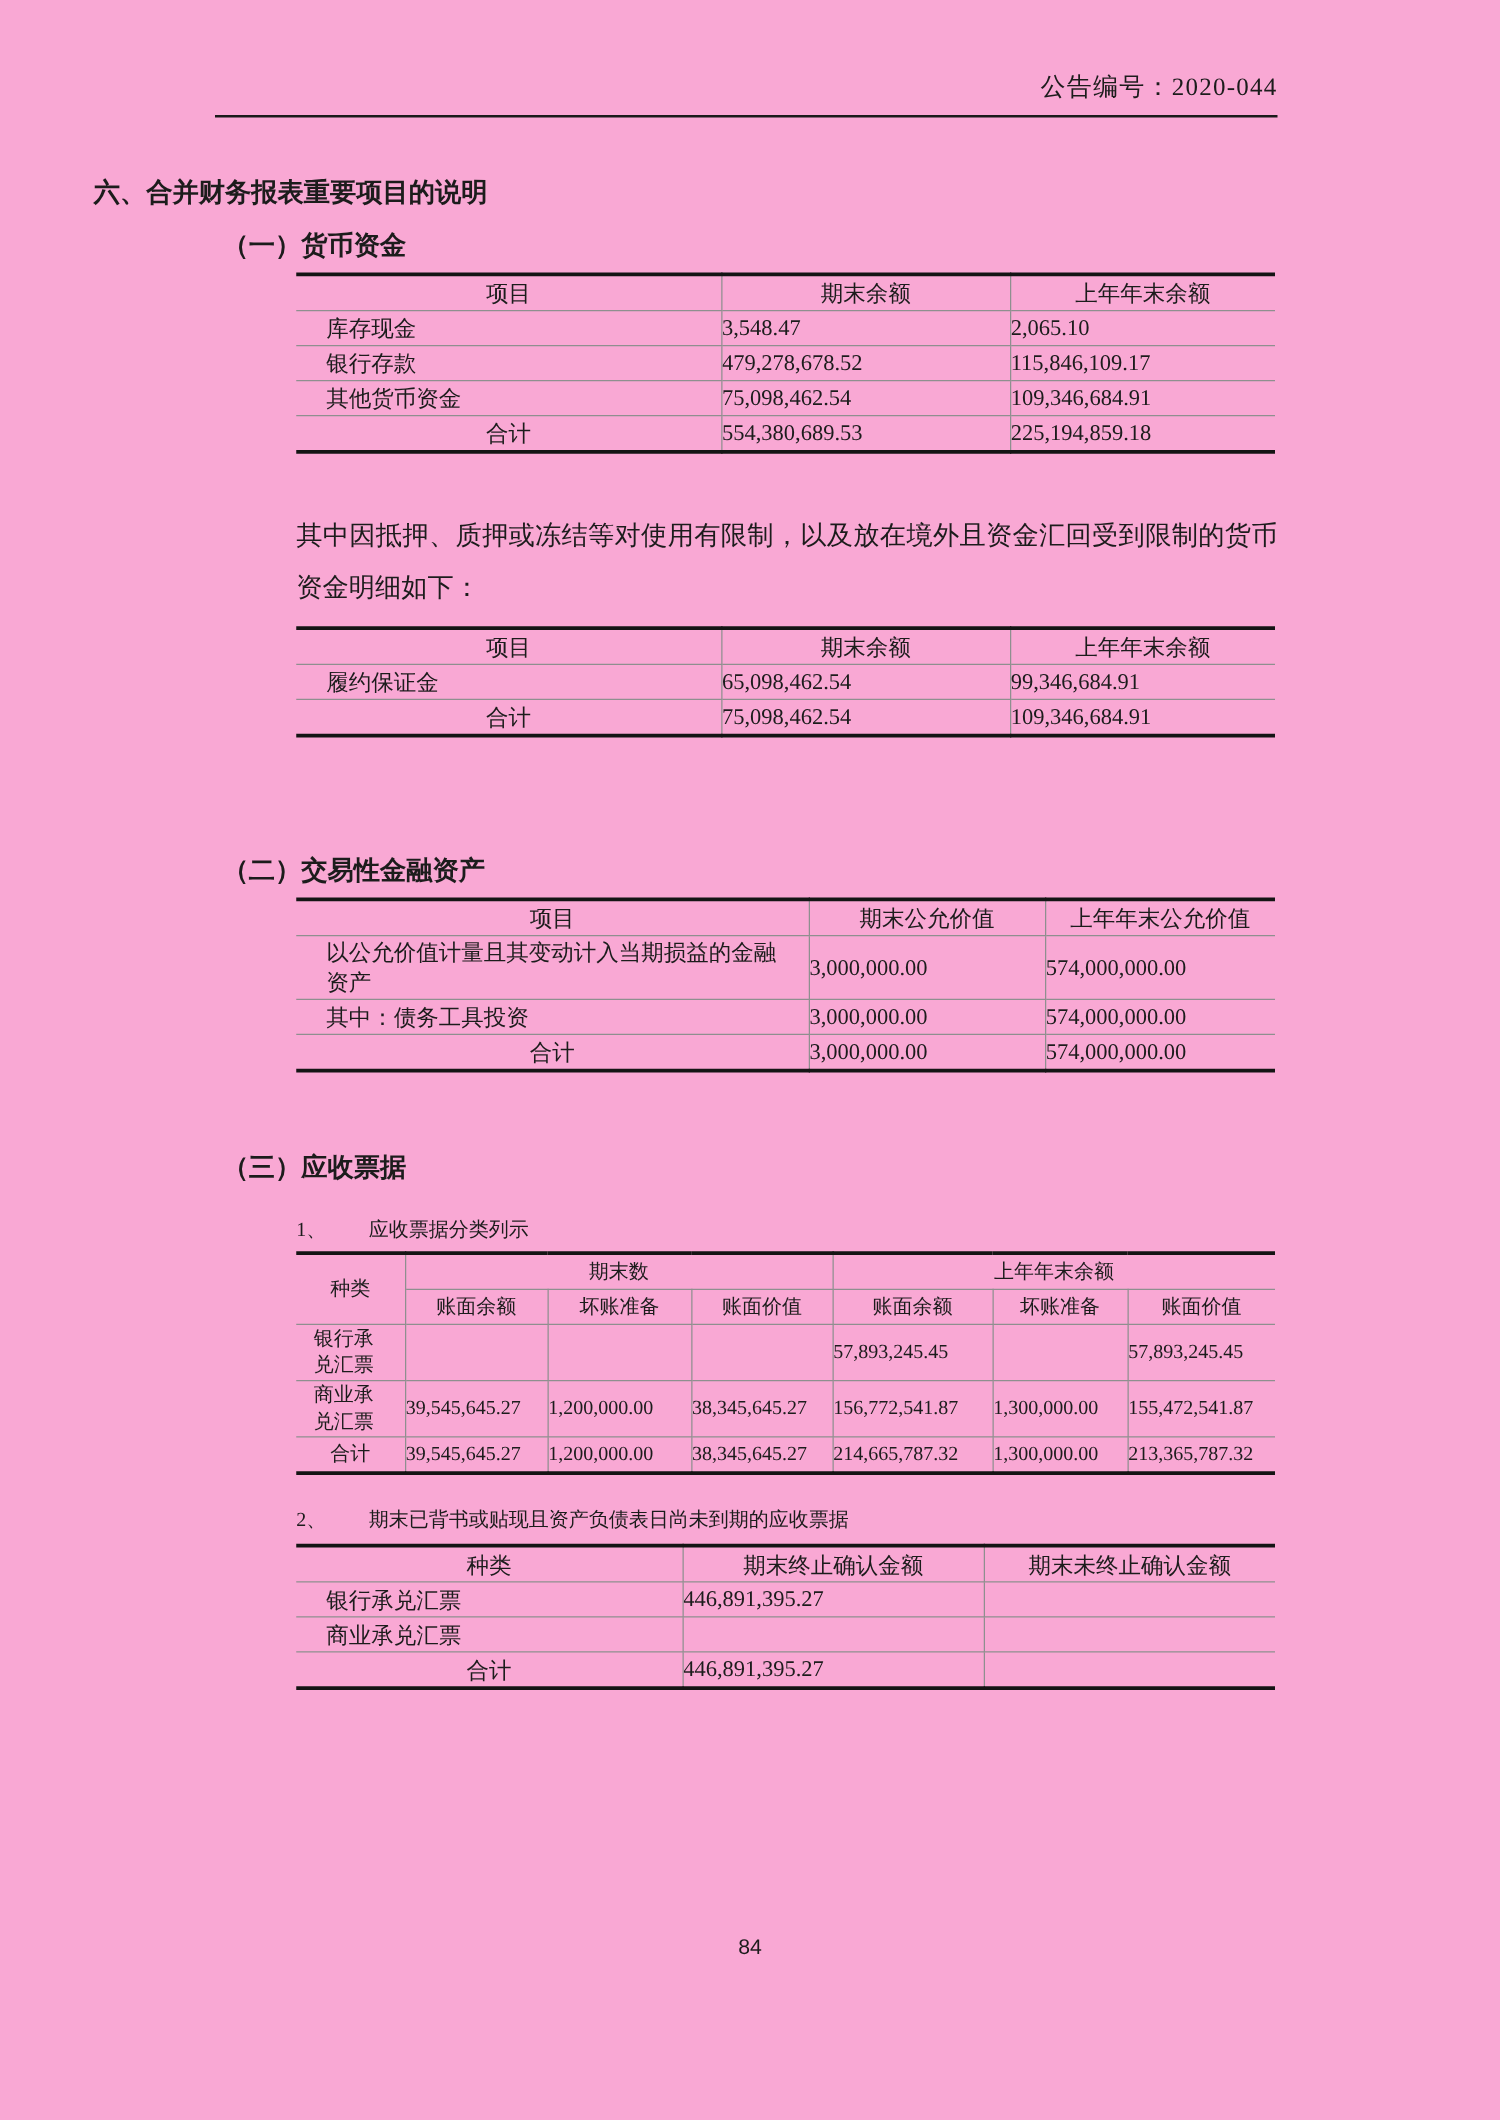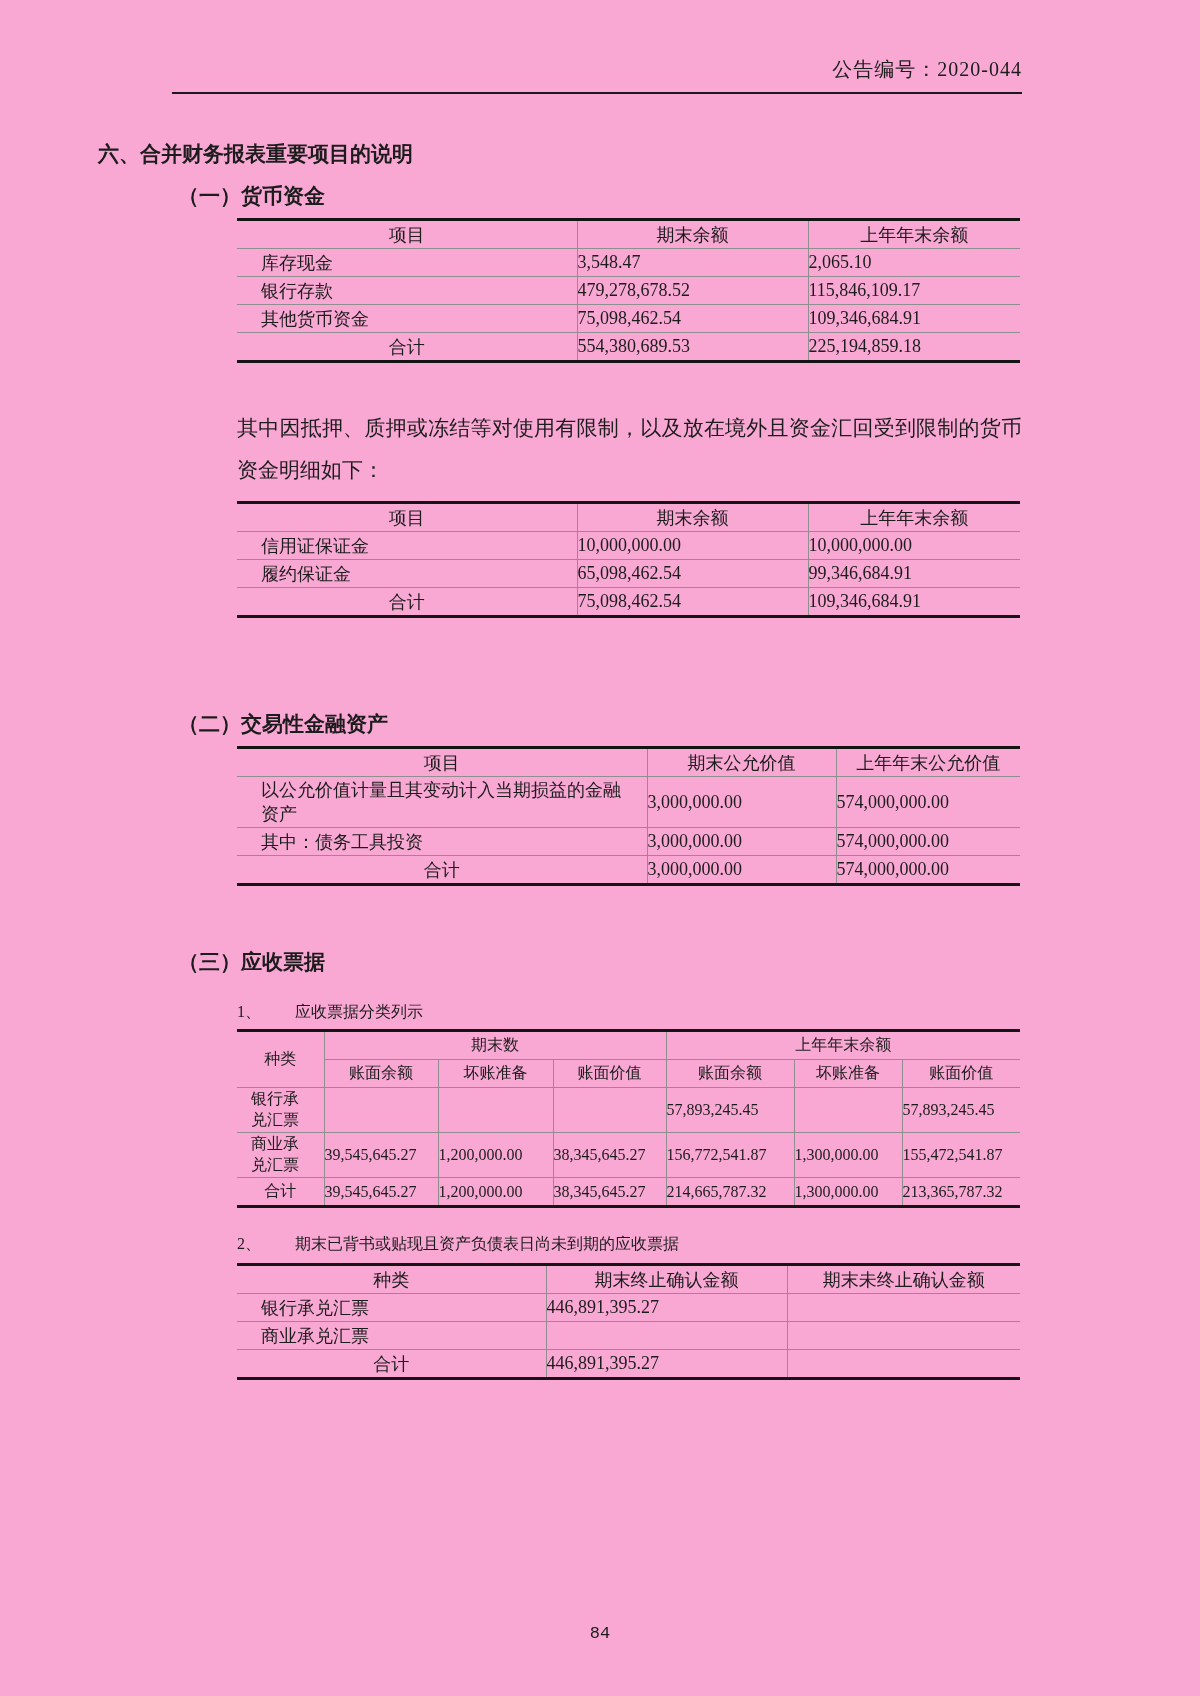--- a/index.html
+++ b/index.html
@@ -19,21 +19,21 @@
     text-align: right;
     font-size: 20px;
     letter-spacing: 1px;
   }
   .header-rule {
     margin: 9px 178px 0 172px;
     border-top: 2.5px solid #1a1a1a;
     height: 0;
   }
   .main-title {
-    margin: 46px 0 0 98px;
+    margin: 46px 0 0 75px;
     font-size: 21px;
     font-weight: bold;
   }
   .sec-title {
     margin: 14px 0 0 178px;
     font-size: 21px;
     font-weight: bold;
   }
   .sec-title.s2 { margin-top: 92px; }
   .sec-title.s3 { margin-top: 62px; }
@@ -76,26 +76,26 @@
   table.t-restricted { margin-top: 10px; }
   table.t3 { width: 783px; margin-top: 8px; }
   table.t3 td.label { padding-right: 18px; }
   table.t4 { width: 783px; margin-top: 6px; font-size: 16px; }
   table.t4 td.label { padding-left: 14px; padding-right: 12px; }
   table.t4 td.num { padding-right: 8px; }
   table.t5 { width: 783px; margin-top: 8px; }
   table.t5 td.num { padding-right: 14px; }
   .page-number {
     position: absolute;
-    top: 1624px;
+    top: 1548px;
     left: 0;
     width: 100%;
     text-align: center;
     font-size: 17px;
-    font-family: Liberation Mono, monospace;
+    font-family: Liberation Sans, sans-serif;
   }
 </style>
 </head>
 <body>
 
 <div class="page">
 
   <div class="doc-header">公告编号：2020-044</div>
   <div class="header-rule"></div>
 
@@ -149,25 +149,20 @@
         <col style="width:212px">
       </colgroup>
     <thead>
       <tr>
         <th>项目</th>
         <th>期末余额</th>
         <th>上年年末余额</th>
       </tr>
     </thead>
     <tbody>
-      <tr>
-        <td class="label">信用证保证金</td>
-        <td class="num">10,000,000.00</td>
-        <td class="num">10,000,000.00</td>
-      </tr>
       <tr>
         <td class="label">履约保证金</td>
         <td class="num">65,098,462.54</td>
         <td class="num">99,346,684.91</td>
       </tr>
       <tr>
         <td class="total">合计</td>
         <td class="num">75,098,462.54</td>
         <td class="num">109,346,684.91</td>
       </tr>

